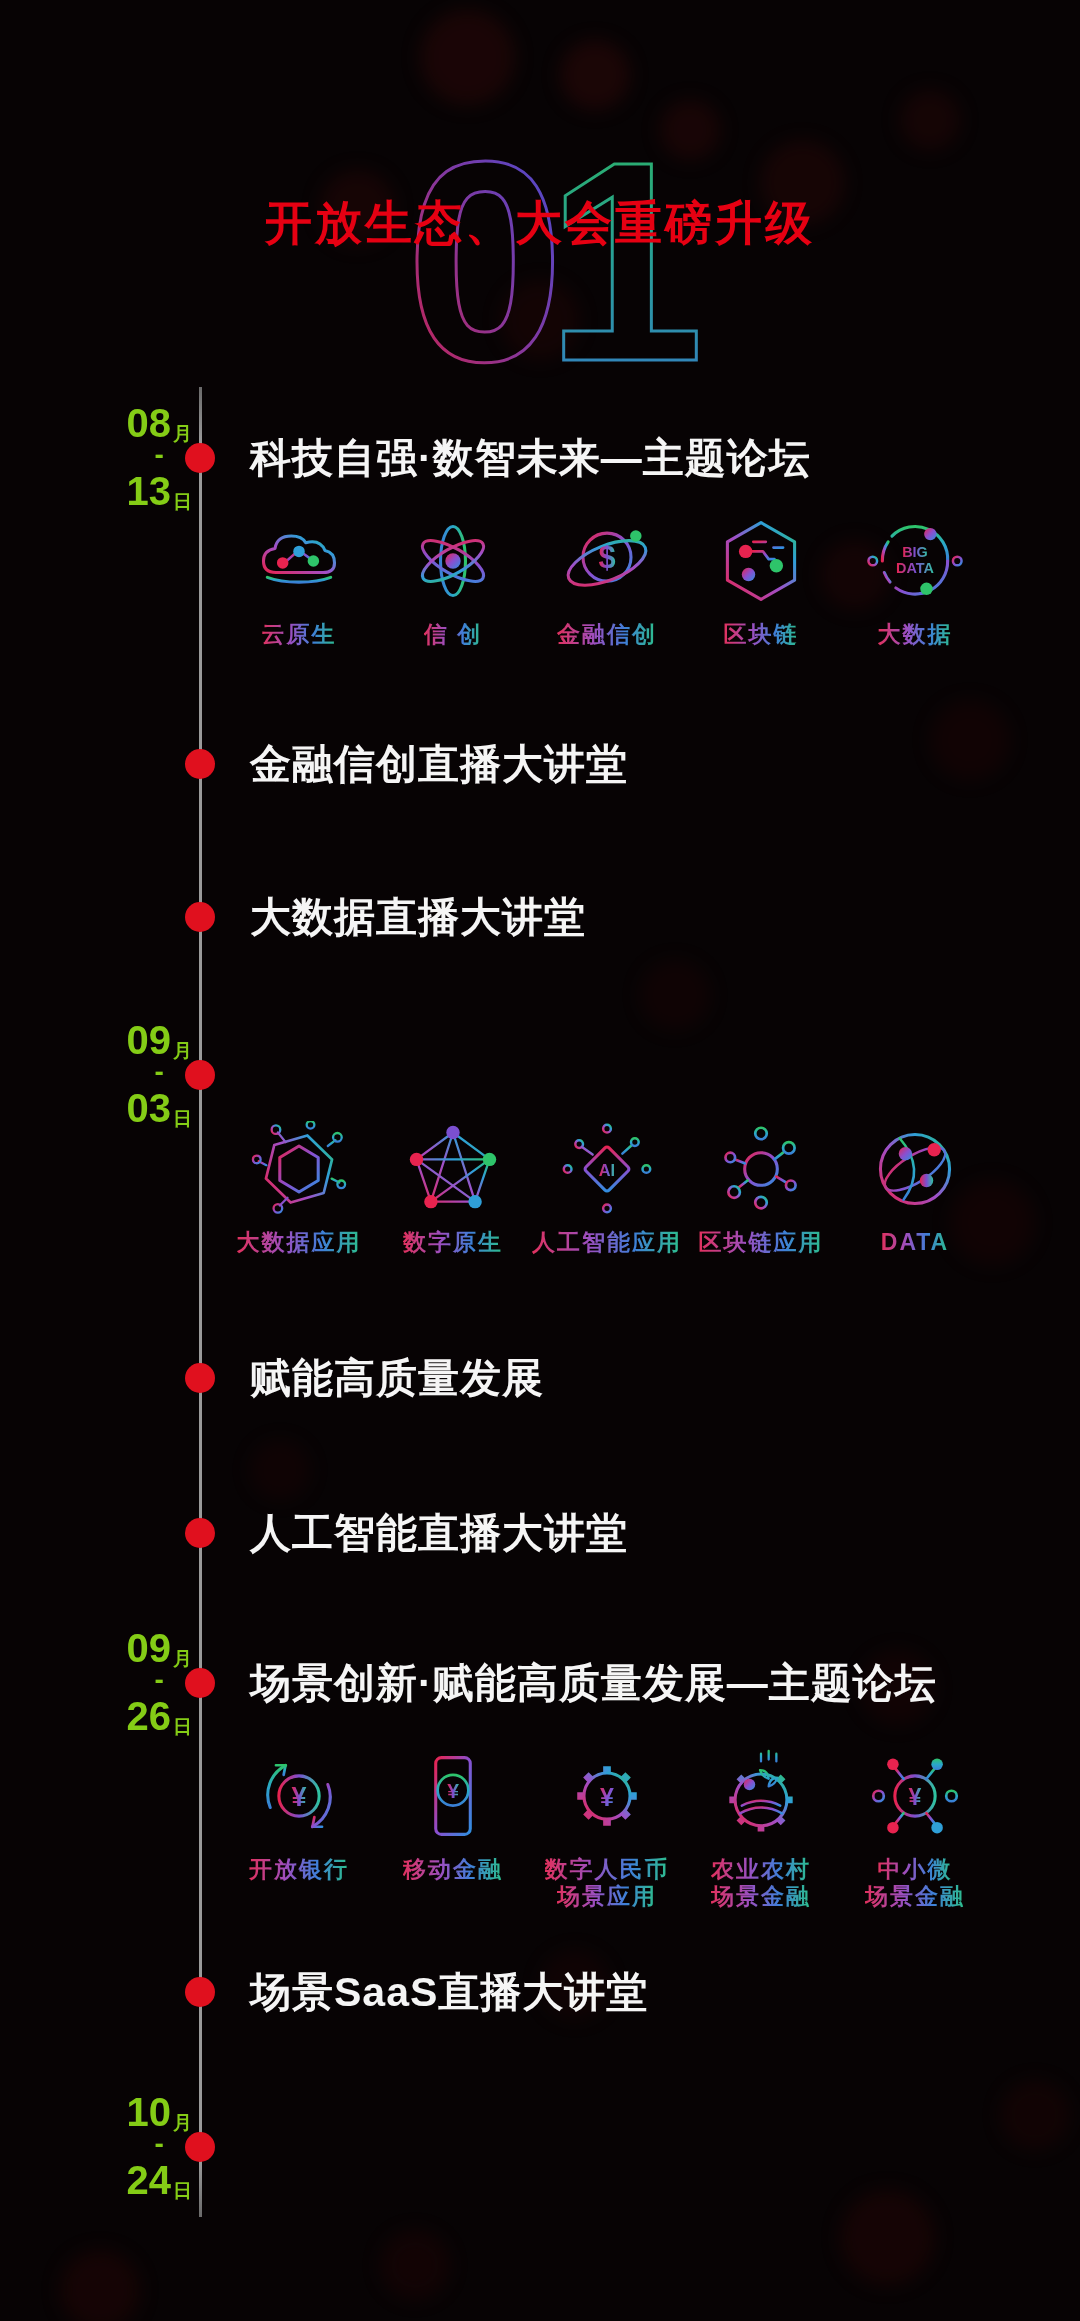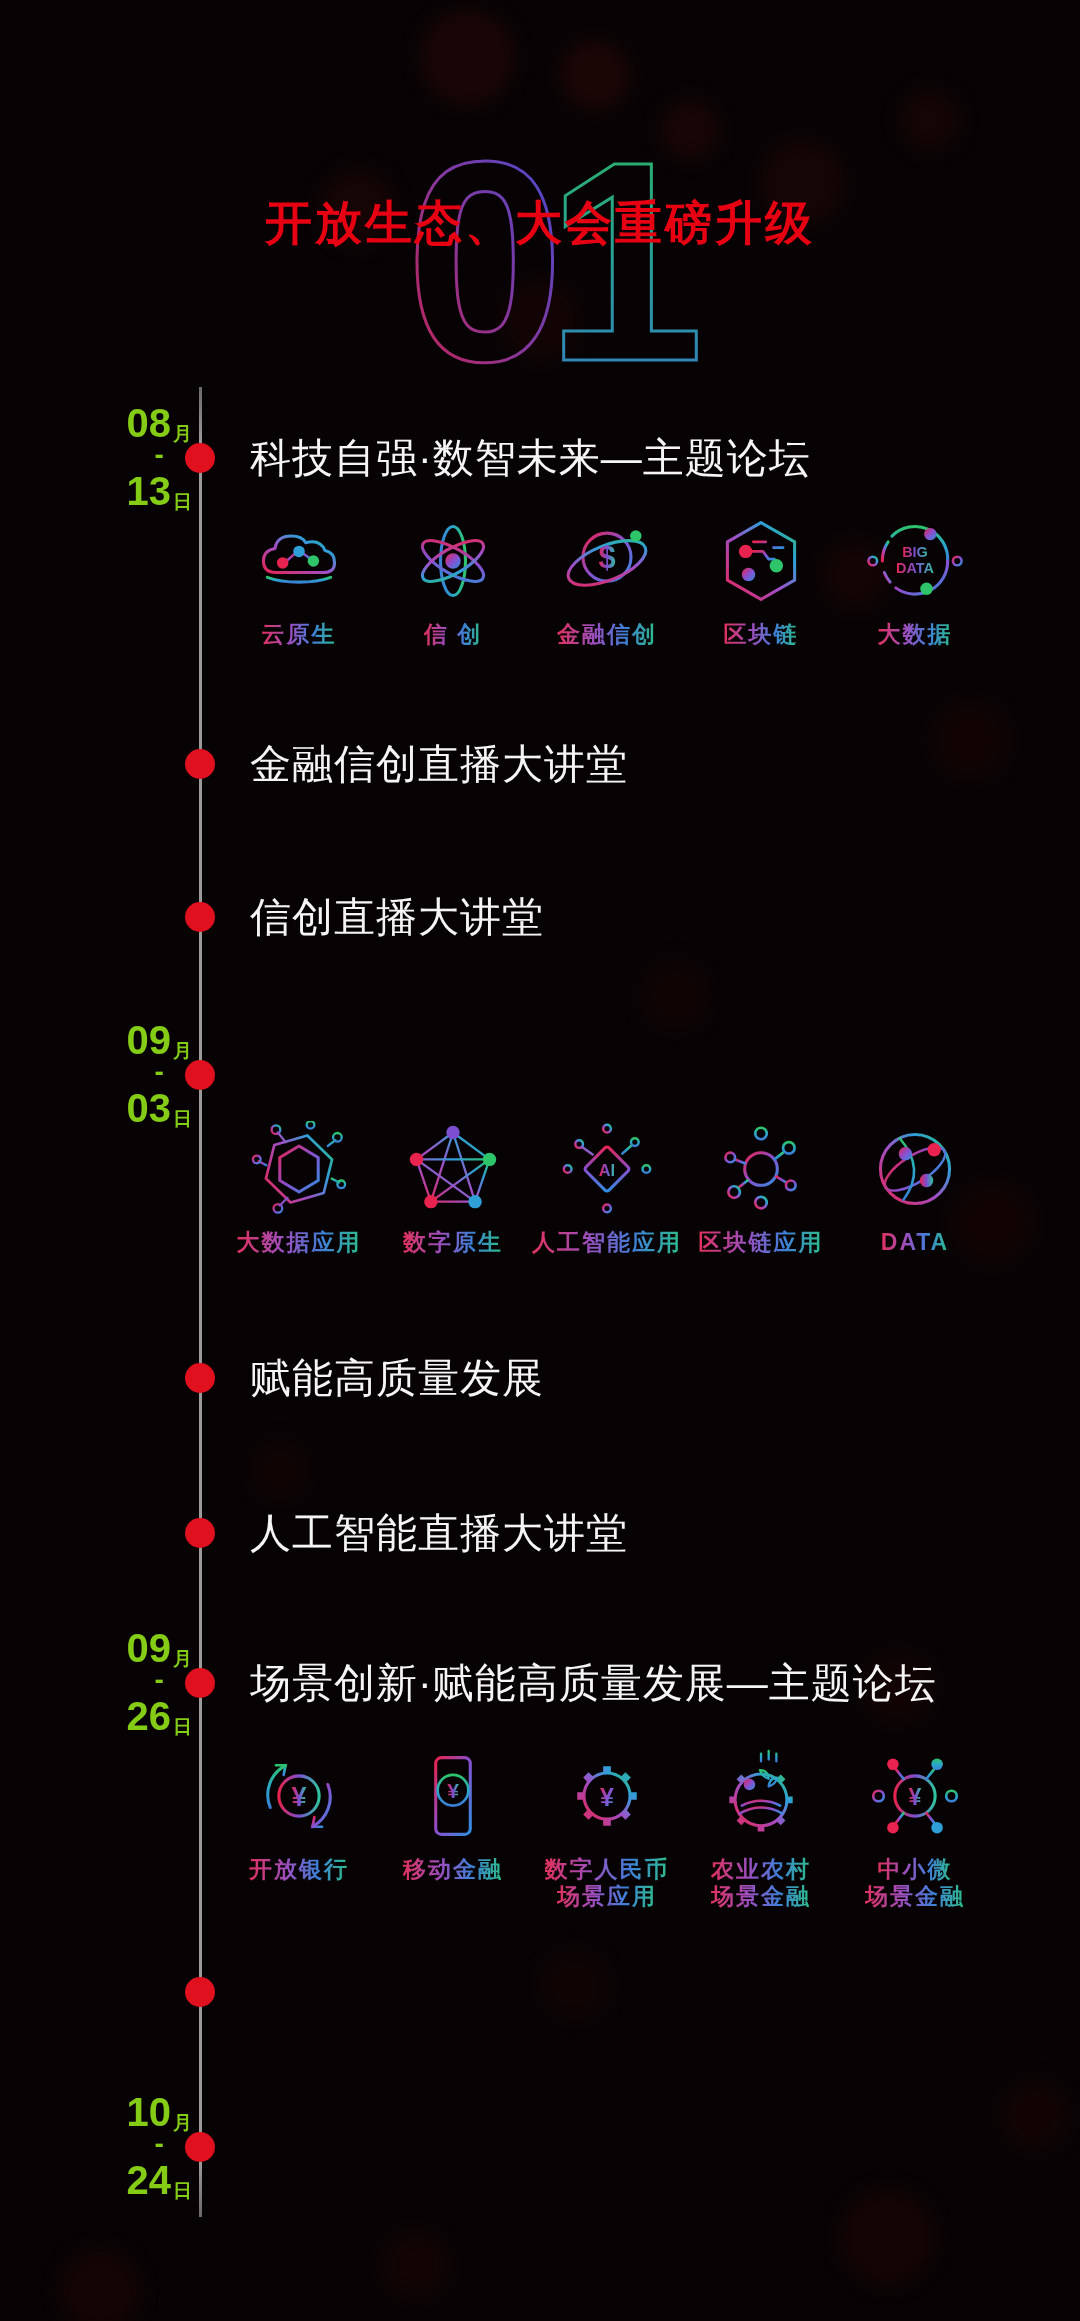--- a/index.html
+++ b/index.html
@@ -18,21 +18,21 @@
   .section-title{
     position:absolute;left:0;top:192px;width:100%;text-align:center;
     color:#e60012;font-size:47px;font-weight:800;letter-spacing:3px;
   }
   
   .tl-line{position:absolute;left:199px;top:387px;width:3px;height:1830px;
     background:linear-gradient(#6a6a6a,#9a9a9a 3%,#9a9a9a 97%,#6a6a6a);}
   .dot{position:absolute;left:185px;width:30px;height:30px;border-radius:50%;
     background:#e0101e;}
   .ev-title{position:absolute;left:250px;color:#f5f5f5;font-size:41px;
-    font-weight:400;letter-spacing:1px;line-height:48px;white-space:nowrap;}
+    font-weight:700;letter-spacing:1px;line-height:48px;white-space:nowrap;}
   
   .date{position:absolute;right:888px;text-align:center;color:#84cc16;line-height:1;}
   .date-line{font-size:40px;font-weight:600;height:44px;display:flex;align-items:center;justify-content:center;}
   .date-unit{font-size:19px;font-weight:600;margin-left:2px;align-self:flex-end;padding-bottom:2px;}
   .date-dash{font-size:28px;font-weight:600;height:24px;line-height:20px;}
   
   .icons-row{position:absolute;left:222px;width:770px;display:flex;}
   .icon-cell{width:154px;display:flex;flex-direction:column;align-items:center;}
   .icon-cell svg{display:block;}
   .icon-label{
@@ -188,21 +188,21 @@
         <text x="50" y="63" text-anchor="middle" font-size="15" fill="url(#gD)">DATA</text>
       </svg>
       <div class="icon-label">大数据</div>
     </div>
   </div>
 
   <div class="dot" style="top:749px"></div>
   <div class="ev-title" style="top:740px">金融信创直播大讲堂</div>
 
   <div class="dot" style="top:902px"></div>
-  <div class="ev-title" style="top:893px">信创直播大讲堂</div>
+  <div class="ev-title" style="top:893px">大数据直播大讲堂</div>
 
   <div class="date" style="top:1018px">
     <div class="date-line">
         <span>09</span>
         <span class="date-unit">月</span>
       </div>
     <div class="date-dash">-</div>
     <div class="date-line">
         <span>03</span>
         <span class="date-unit">日</span>
@@ -381,20 +381,21 @@
           <circle cx="27" cy="83" r="6" fill="#e8234f" stroke="none"></circle>
         <path d="M29 50 L18 50" stroke="url(#gA)" stroke-width="2.8"></path>
           <circle cx="12" cy="50" r="5.5" stroke="url(#gA)" stroke-width="2.8"></circle>
       </svg>
       <div class="icon-label">中小微</div>
       <div class="icon-label" style="margin-top:0">场景金融</div>
     </div>
   </div>
 
   <div class="dot" style="top:1977px"></div>
+  <div class="ev-title" style="top:1968px">场景SaaS直播大讲堂</div>
 
   <div class="date" style="top:2090px">
     <div class="date-line">
         <span>10</span>
         <span class="date-unit">月</span>
       </div>
     <div class="date-dash">-</div>
     <div class="date-line">
         <span>24</span>
         <span class="date-unit">日</span>

